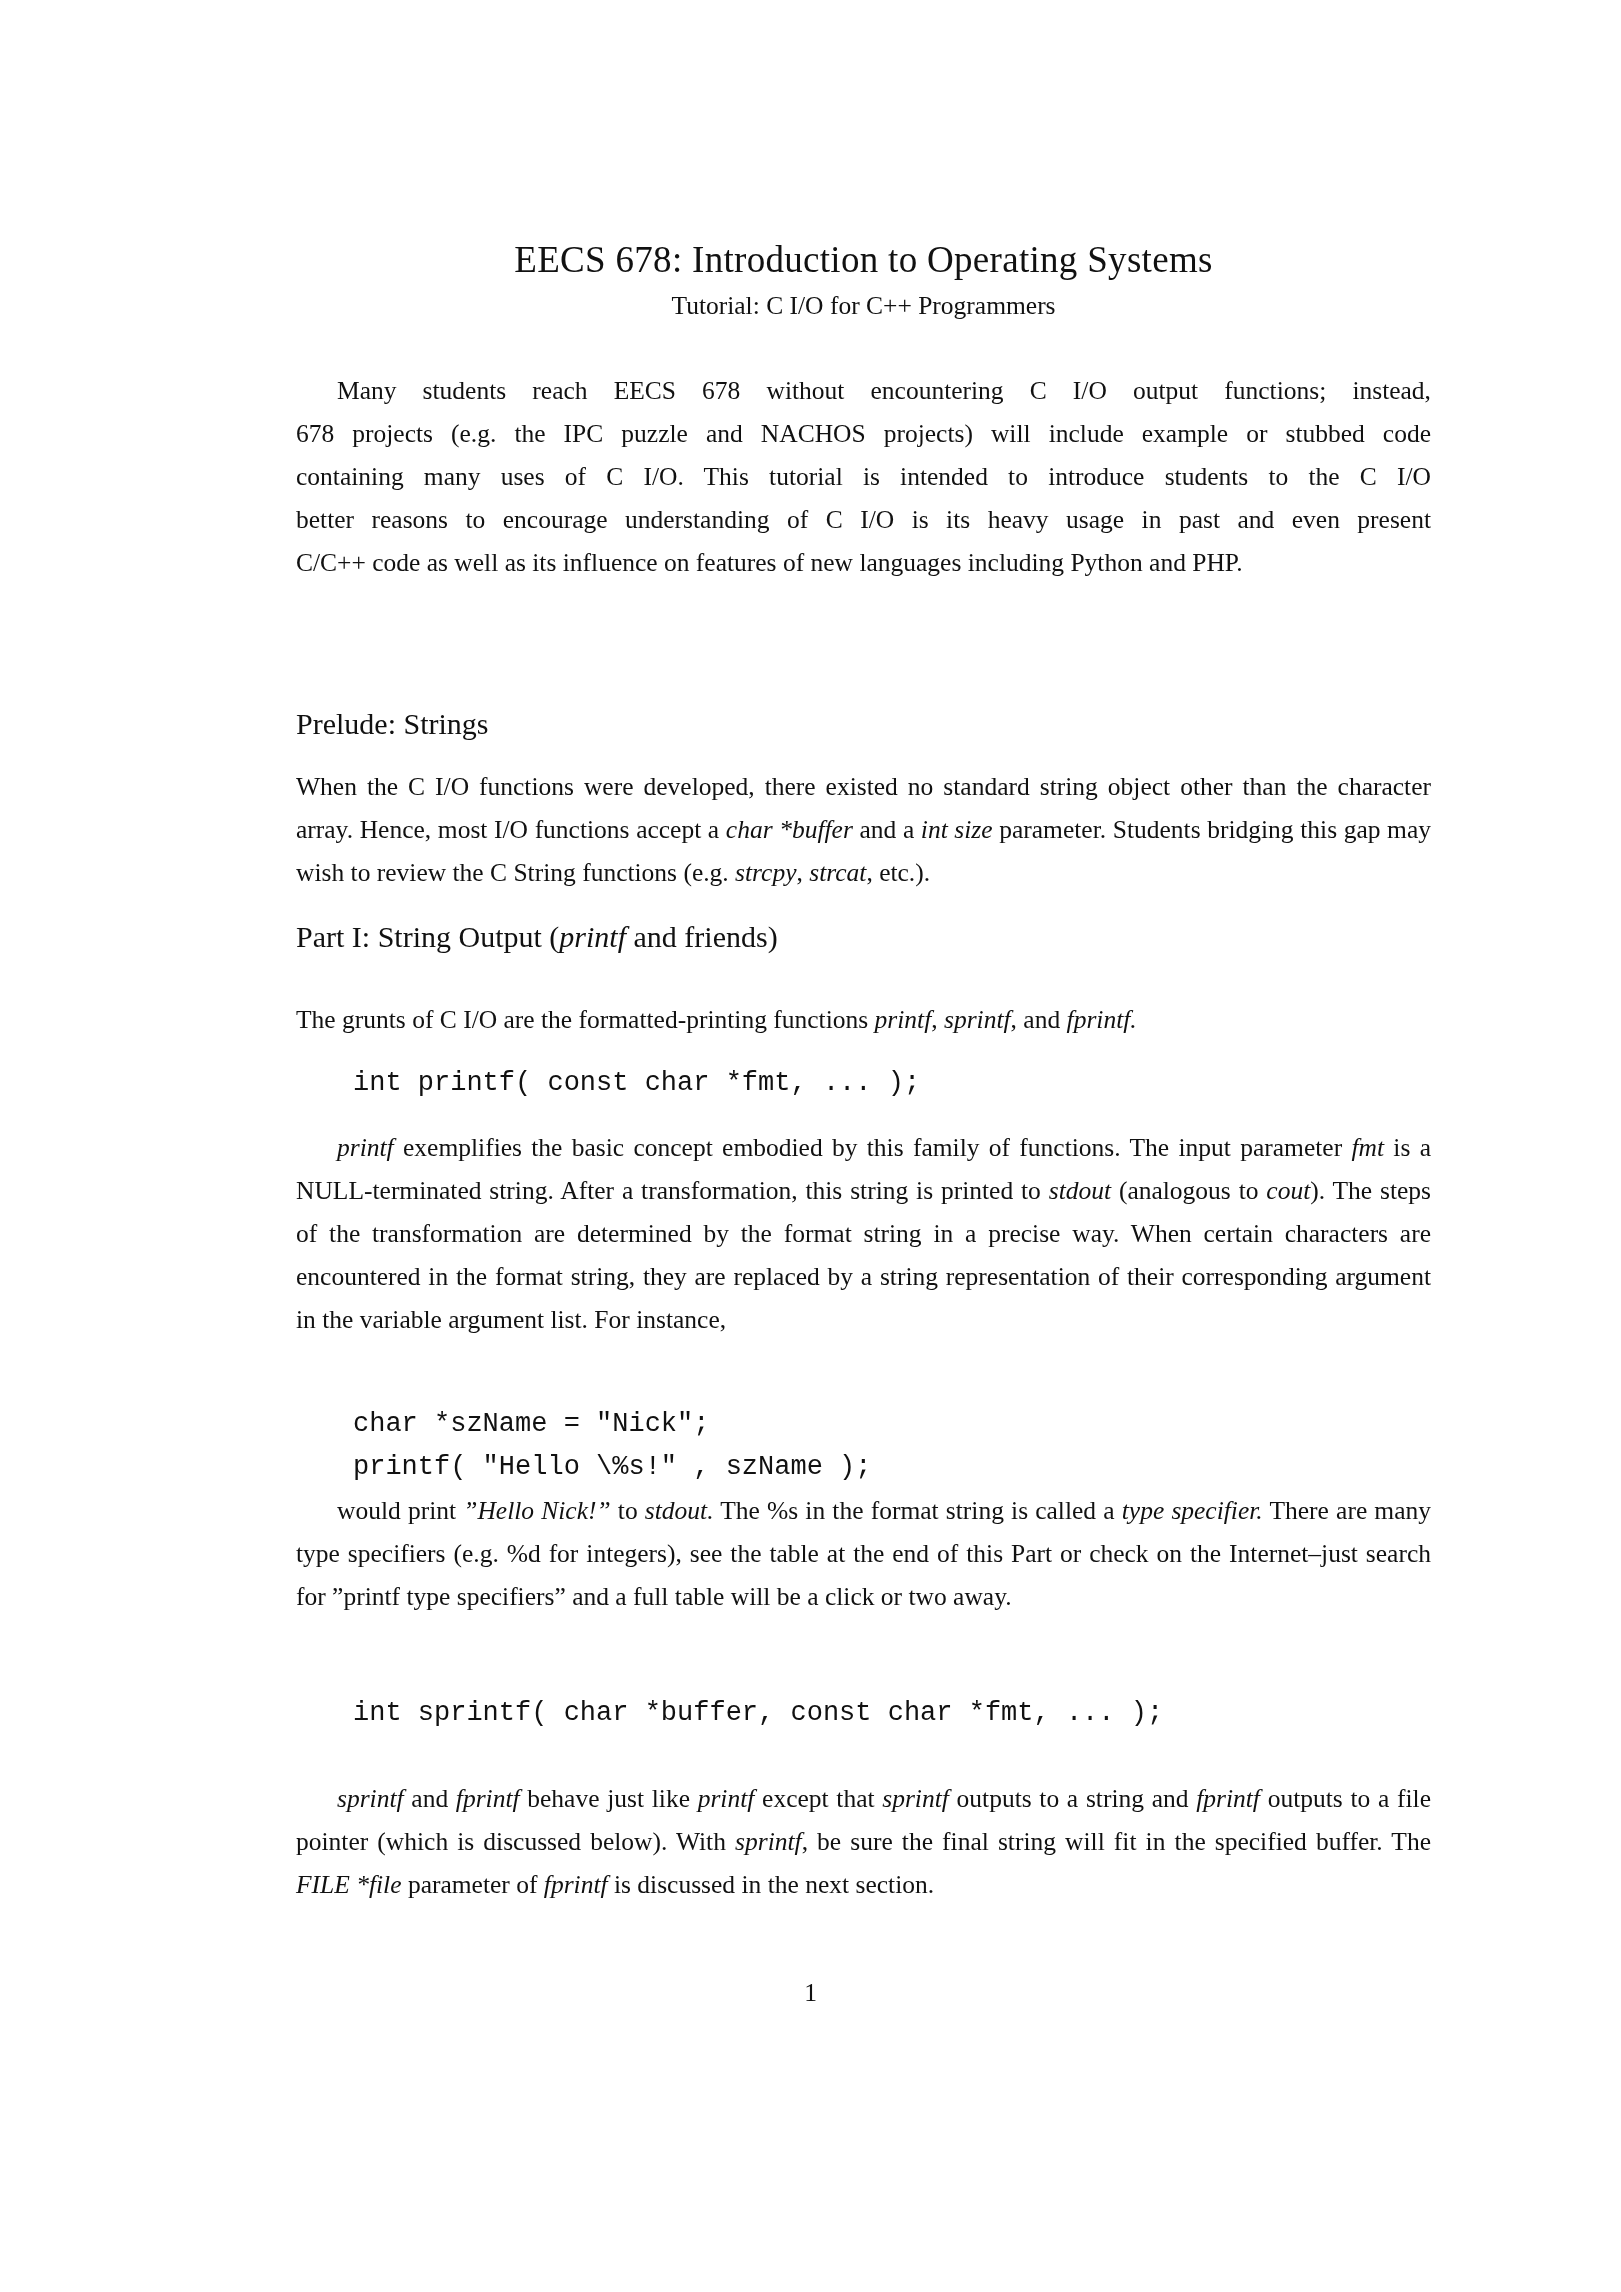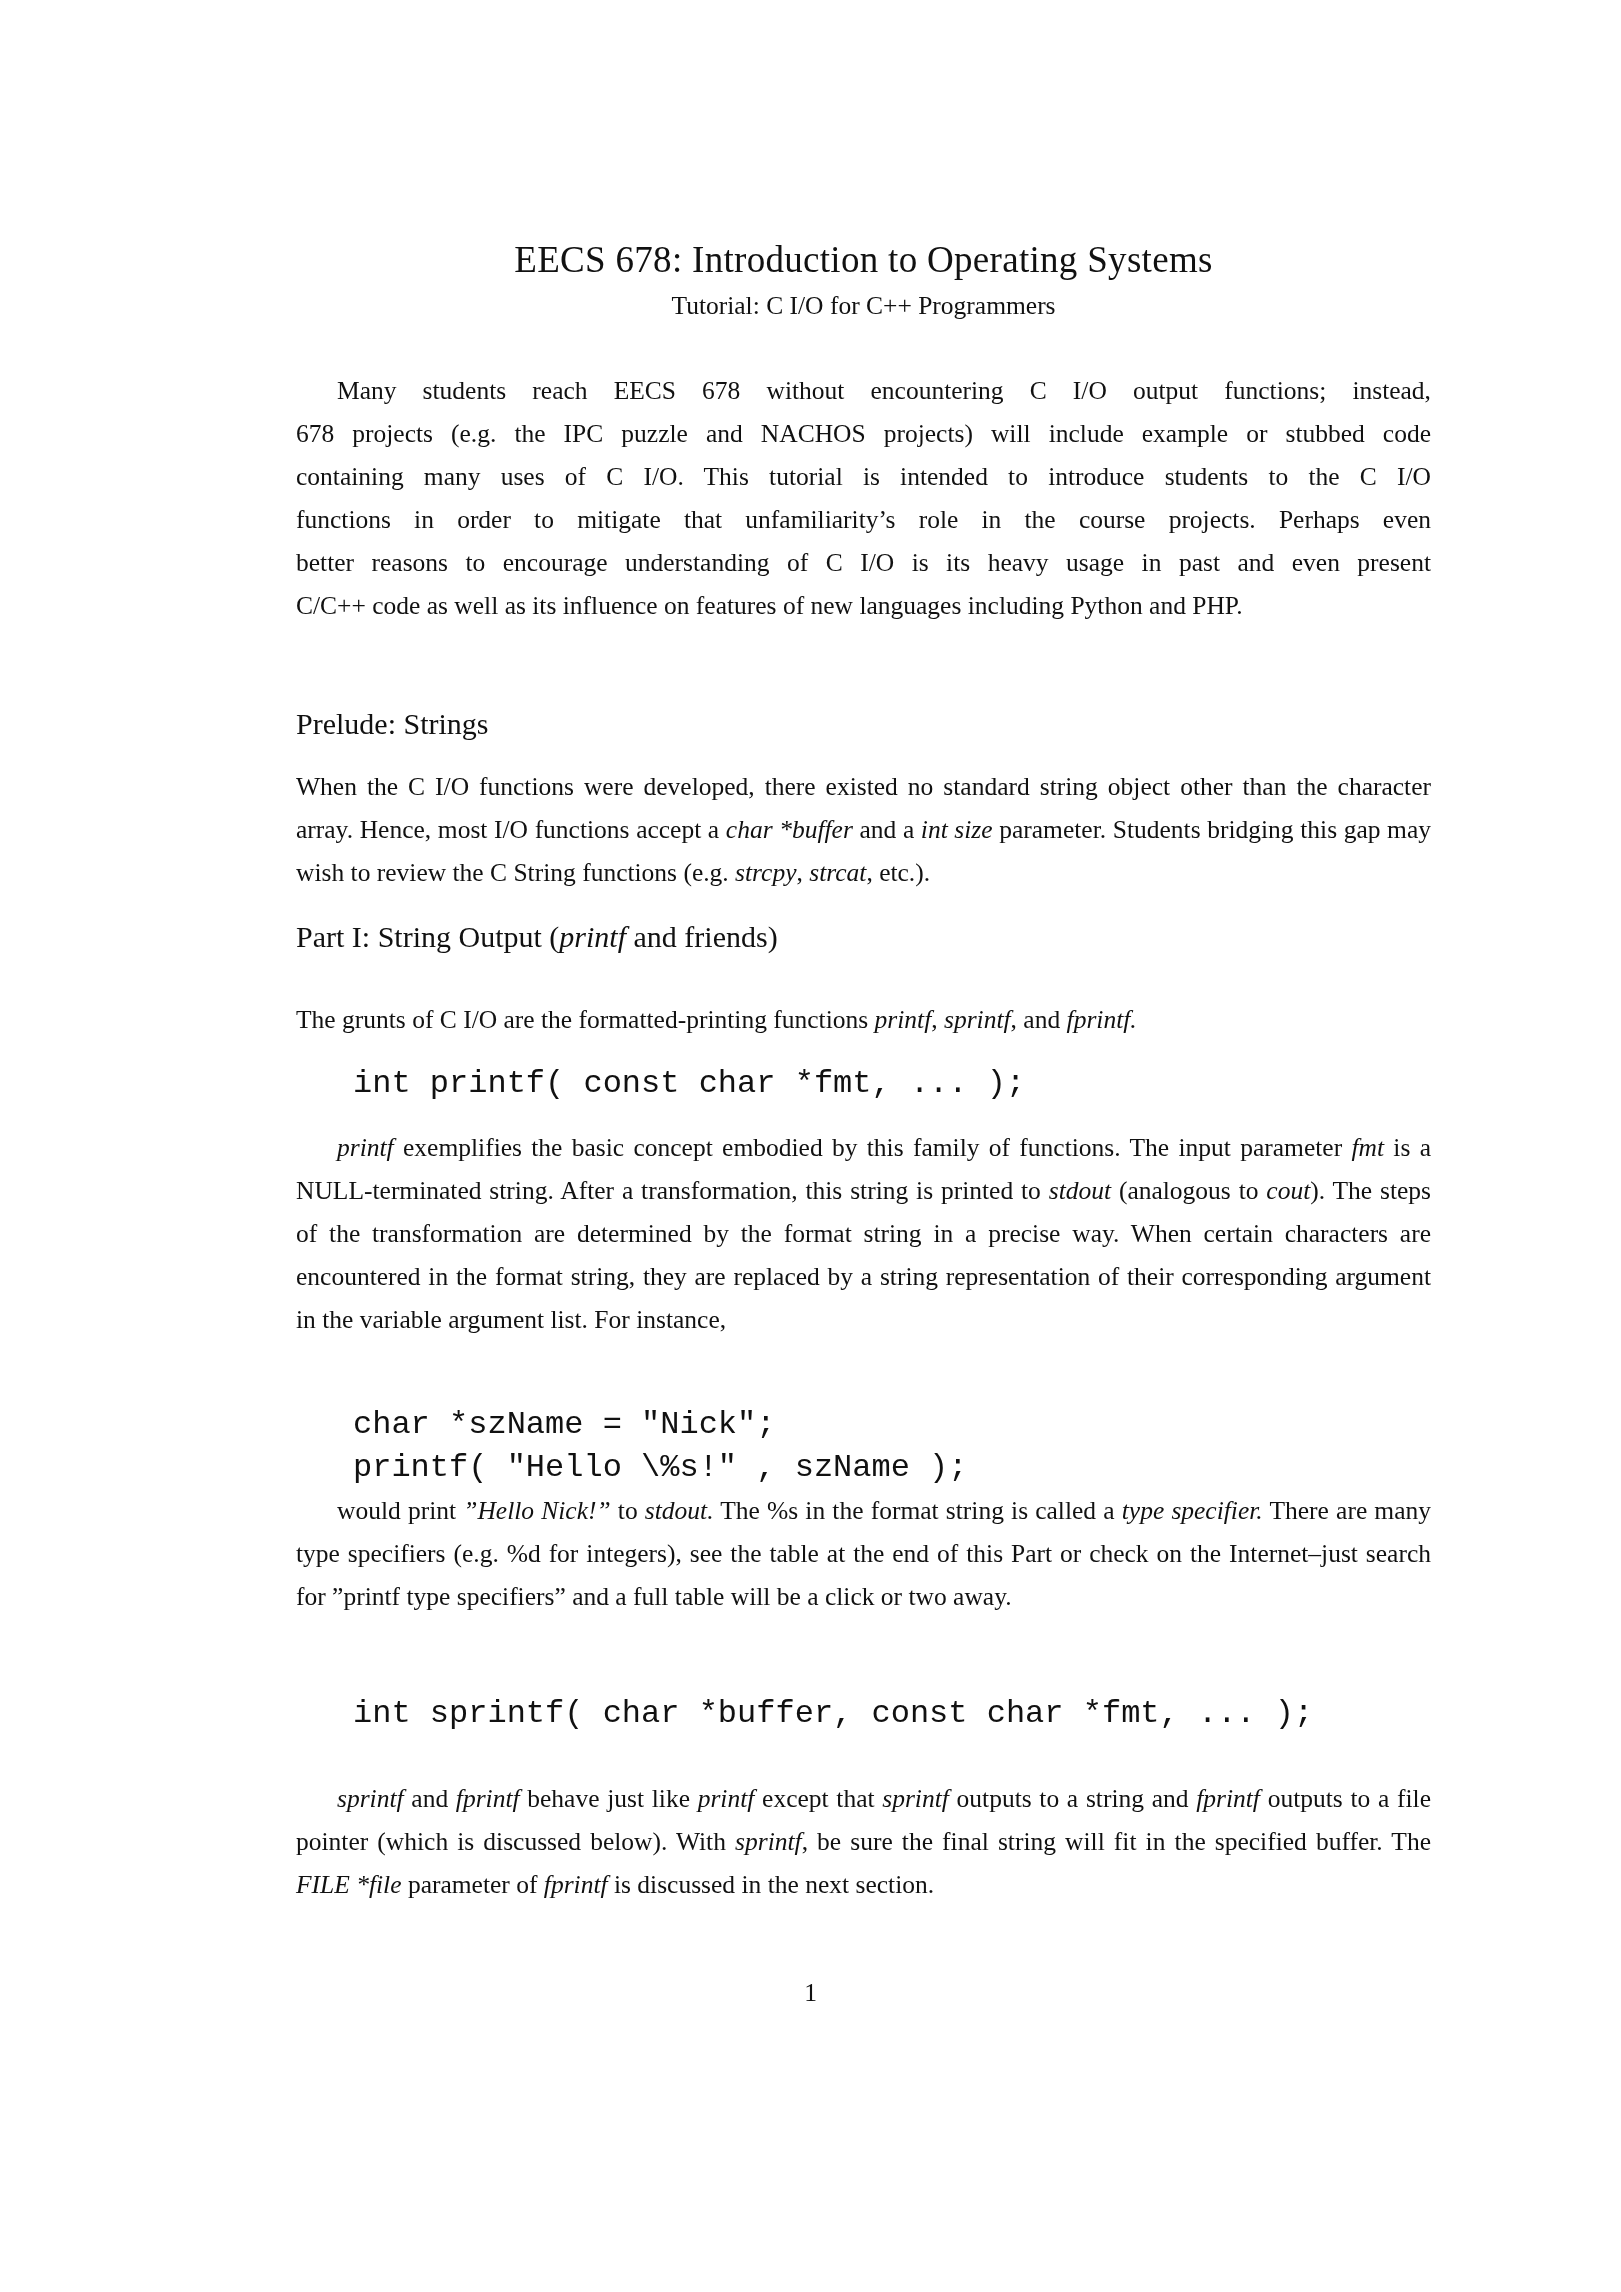--- a/index.html
+++ b/index.html
@@ -5,38 +5,37 @@
   html, body { margin: 0; padding: 0; background: #ffffff; }
   body { width: 1621px; height: 2293px; position: relative; overflow: hidden;
          font-family: "Liberation Serif", "DejaVu Serif", serif; color: #111; }
   .page { position: absolute; left: 296px; top: 0; width: 1135px; }
   .abs { position: absolute; left: 0; }
   .title { width: 1135px; text-align: center; font-size: 37px; top: 238px; letter-spacing: 0.3px; }
   .subtitle { width: 1135px; text-align: center; font-size: 25.5px; top: 291px; }
   .para { font-size: 25.5px; line-height: 43px; text-align: justify; width: 1135px; margin: 0; }
   .para.indent { text-indent: 41px; }
   .h2 { font-size: 30px; font-weight: normal; }
-  .code { font-family: "Liberation Mono", "DejaVu Sans Mono", monospace; font-size: 32px;
+  .code { font-family: "Liberation Mono", "DejaVu Sans Mono", monospace; font-size: 27px;
           line-height: 43px; left: 57px; white-space: pre; margin: 0; }
   em { font-style: italic; }
   .pagenum { position: absolute; top: 1978px; left: 0; width: 1621px; text-align: center; font-size: 25.5px; }
 </style>
 </head>
 <body>
 
 <div class="page">
 
   <div class="abs title">EECS 678: Introduction to Operating Systems</div>
   <div class="abs subtitle">Tutorial: C I/O for C++ Programmers</div>
 
   <div class="abs" style="top:369px;">
     <p class="para indent" style="text-align-last: justify;">Many students reach EECS 678 without encountering C I/O output functions; instead,</p>
     <p class="para" style="text-align-last: justify;">678 projects (e.g. the IPC puzzle and NACHOS projects) will include example or stubbed code</p>
     <p class="para" style="text-align-last: justify;">containing many uses of C I/O. This tutorial is intended to introduce students to the C I/O</p>
-    <p class="para" style="text-align-last: justify;">functions in order to mitigate that unfamiliarity’s role in the course projects. Perhaps even</p>
     <p class="para" style="text-align-last: justify;">better reasons to encourage understanding of C I/O is its heavy usage in past and even present</p>
     <p class="para">C/C++ code as well as its influence on features of new languages including Python and PHP.</p>
   </div>
 
   <div class="abs h2" style="top:707px;">Prelude: Strings</div>
   <p class="abs para" style="top:765px;"><span>When the C I/O functions were developed, there existed no standard string object other than the character array. Hence, most I/O functions accept a </span><em>char *buffer</em><span> and a </span><em>int size</em><span> parameter. Students bridging this gap may wish to review the C String functions (e.g. </span><em>strcpy</em><span>, </span><em>strcat</em><span>, etc.).</span></p>
 
   <div class="abs h2" style="top:920px;"><span>Part I: String Output (</span><em>printf</em><span> and friends)</span></div>
 
   <p class="abs para" style="top:998px;"><span>The grunts of C I/O are the formatted-printing functions </span><em>printf</em><span>, </span><em>sprintf</em><span>, and </span><em>fprintf.</em></p>

